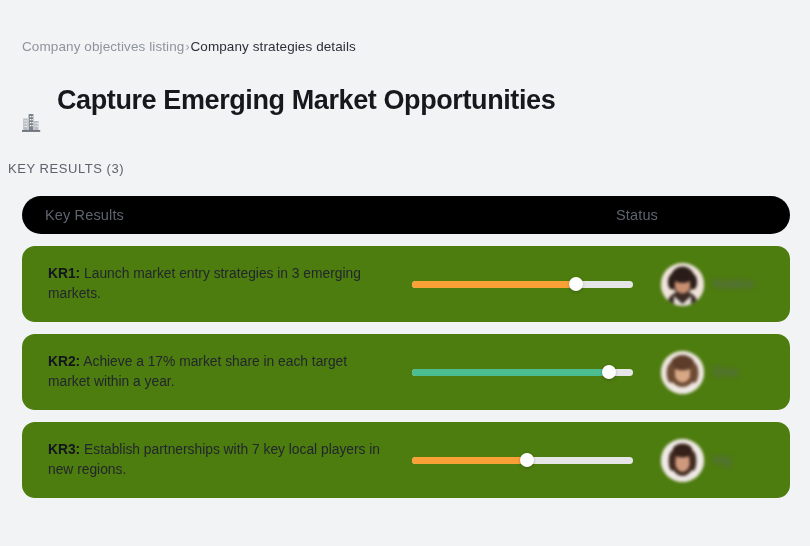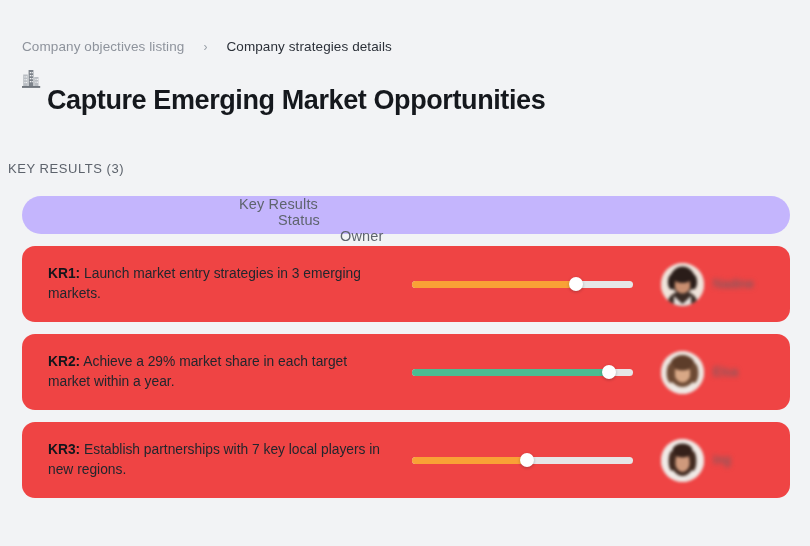--- a/index.html
+++ b/index.html
@@ -22,21 +22,21 @@
     box-sizing: border-box;
   }
 
   
   .breadcrumb {
     position: absolute;
     left: 22px;
     top: 38px;
     display: flex;
     align-items: center;
-    gap: 19px;
+    gap: 1px;
     font-size: 13.5px;
     line-height: 18px;
   }
   .crumb-muted {
     color: #8e939c;
     letter-spacing: 0.1px;
   }
   .crumb-sep {
     color: #9aa0a8;
     font-size: 12px;
@@ -47,22 +47,22 @@
     color: #2b3038;
     letter-spacing: 0.1px;
   }
 
   
   .title-row {
     position: absolute;
     left: 20px;
     top: 65px;
     display: flex;
-    align-items: flex-start;
-    gap: 3px;
+    align-items: flex-end;
+    gap: 13px;
   }
   .title-icon {
     width: 24px;
     height: 26px;
     display: block;
     flex: 0 0 auto;
   }
   .page-title {
     font-size: 27px;
     font-weight: 700;
@@ -88,43 +88,42 @@
     position: absolute;
     left: 22px;
     top: 196px;
     width: 768px;
   }
 
   .table-head {
     display: flex;
     align-items: center;
     height: 38px;
-    background: #c4b5fd;
+    background: #000000;
     border-radius: 19px;
     box-sizing: border-box;
-    flex-direction: column;
   }
   .th {
     font-size: 14.5px;
     color: #5e646e;
     font-weight: 400;
     letter-spacing: 0.15px;
   }
   .col-kr   { width: 380px; padding-left: 23px; box-sizing: border-box; }
-  .col-stat { width: 256px; box-sizing: border-box; }
+  .col-stat { width: 256px; box-sizing: border-box; text-align: right; }
   .col-own  { width: 132px; box-sizing: border-box; }
 
   .rows {
     margin-top: 12px;
   }
 
   .row {
     display: flex;
     align-items: center;
-    background: #ef4444;
+    background: #4d7c0f;
     border-radius: 13px;
     min-height: 76px;
     margin-bottom: 12px;
     box-sizing: border-box;
   }
 
   .cell-kr {
     width: 380px;
     padding: 14px 20px 14px 26px;
     box-sizing: border-box;
@@ -244,21 +243,20 @@
     <h1 class="page-title">Capture Emerging Market Opportunities</h1>
   </div>
 
   <div class="section-label">KEY RESULTS (3)</div>
 
   <div class="table">
 
     <div class="table-head">
       <div class="th col-kr">Key Results</div>
       <div class="th col-stat">Status</div>
-      <div class="th col-own">Owner</div>
     </div>
 
     <div class="rows">
 
       <div class="row">
         <div class="cell-kr">
           <span class="kr-tag">KR1:</span><span> Launch market entry strategies in 3 emerging markets.</span>
         </div>
         <div class="cell-status">
           <div class="slider">
@@ -279,21 +277,21 @@
               <ellipse cx="32.5" cy="19" rx="3.6" ry="7.5" fill="#2a1d19"></ellipse>
               <path d="M13 33 L21.5 41 L30 33 L30 43 L13 43 Z" fill="#e8e2de"></path>
             </svg>
           </div>
           <span class="owner-name">Nadine</span>
         </div>
       </div>
 
       <div class="row">
         <div class="cell-kr">
-          <span class="kr-tag">KR2:</span><span> Achieve a 29% market share in each target market within a year.</span>
+          <span class="kr-tag">KR2:</span><span> Achieve a 17% market share in each target market within a year.</span>
         </div>
         <div class="cell-status">
           <div class="slider">
             <div class="track"></div>
             <div class="fill" style="width:89%;background:#4cbc91;"></div>
             <div class="thumb" style="left:89%;"></div>
           </div>
         </div>
         <div class="cell-owner">
           <div class="avatar">

